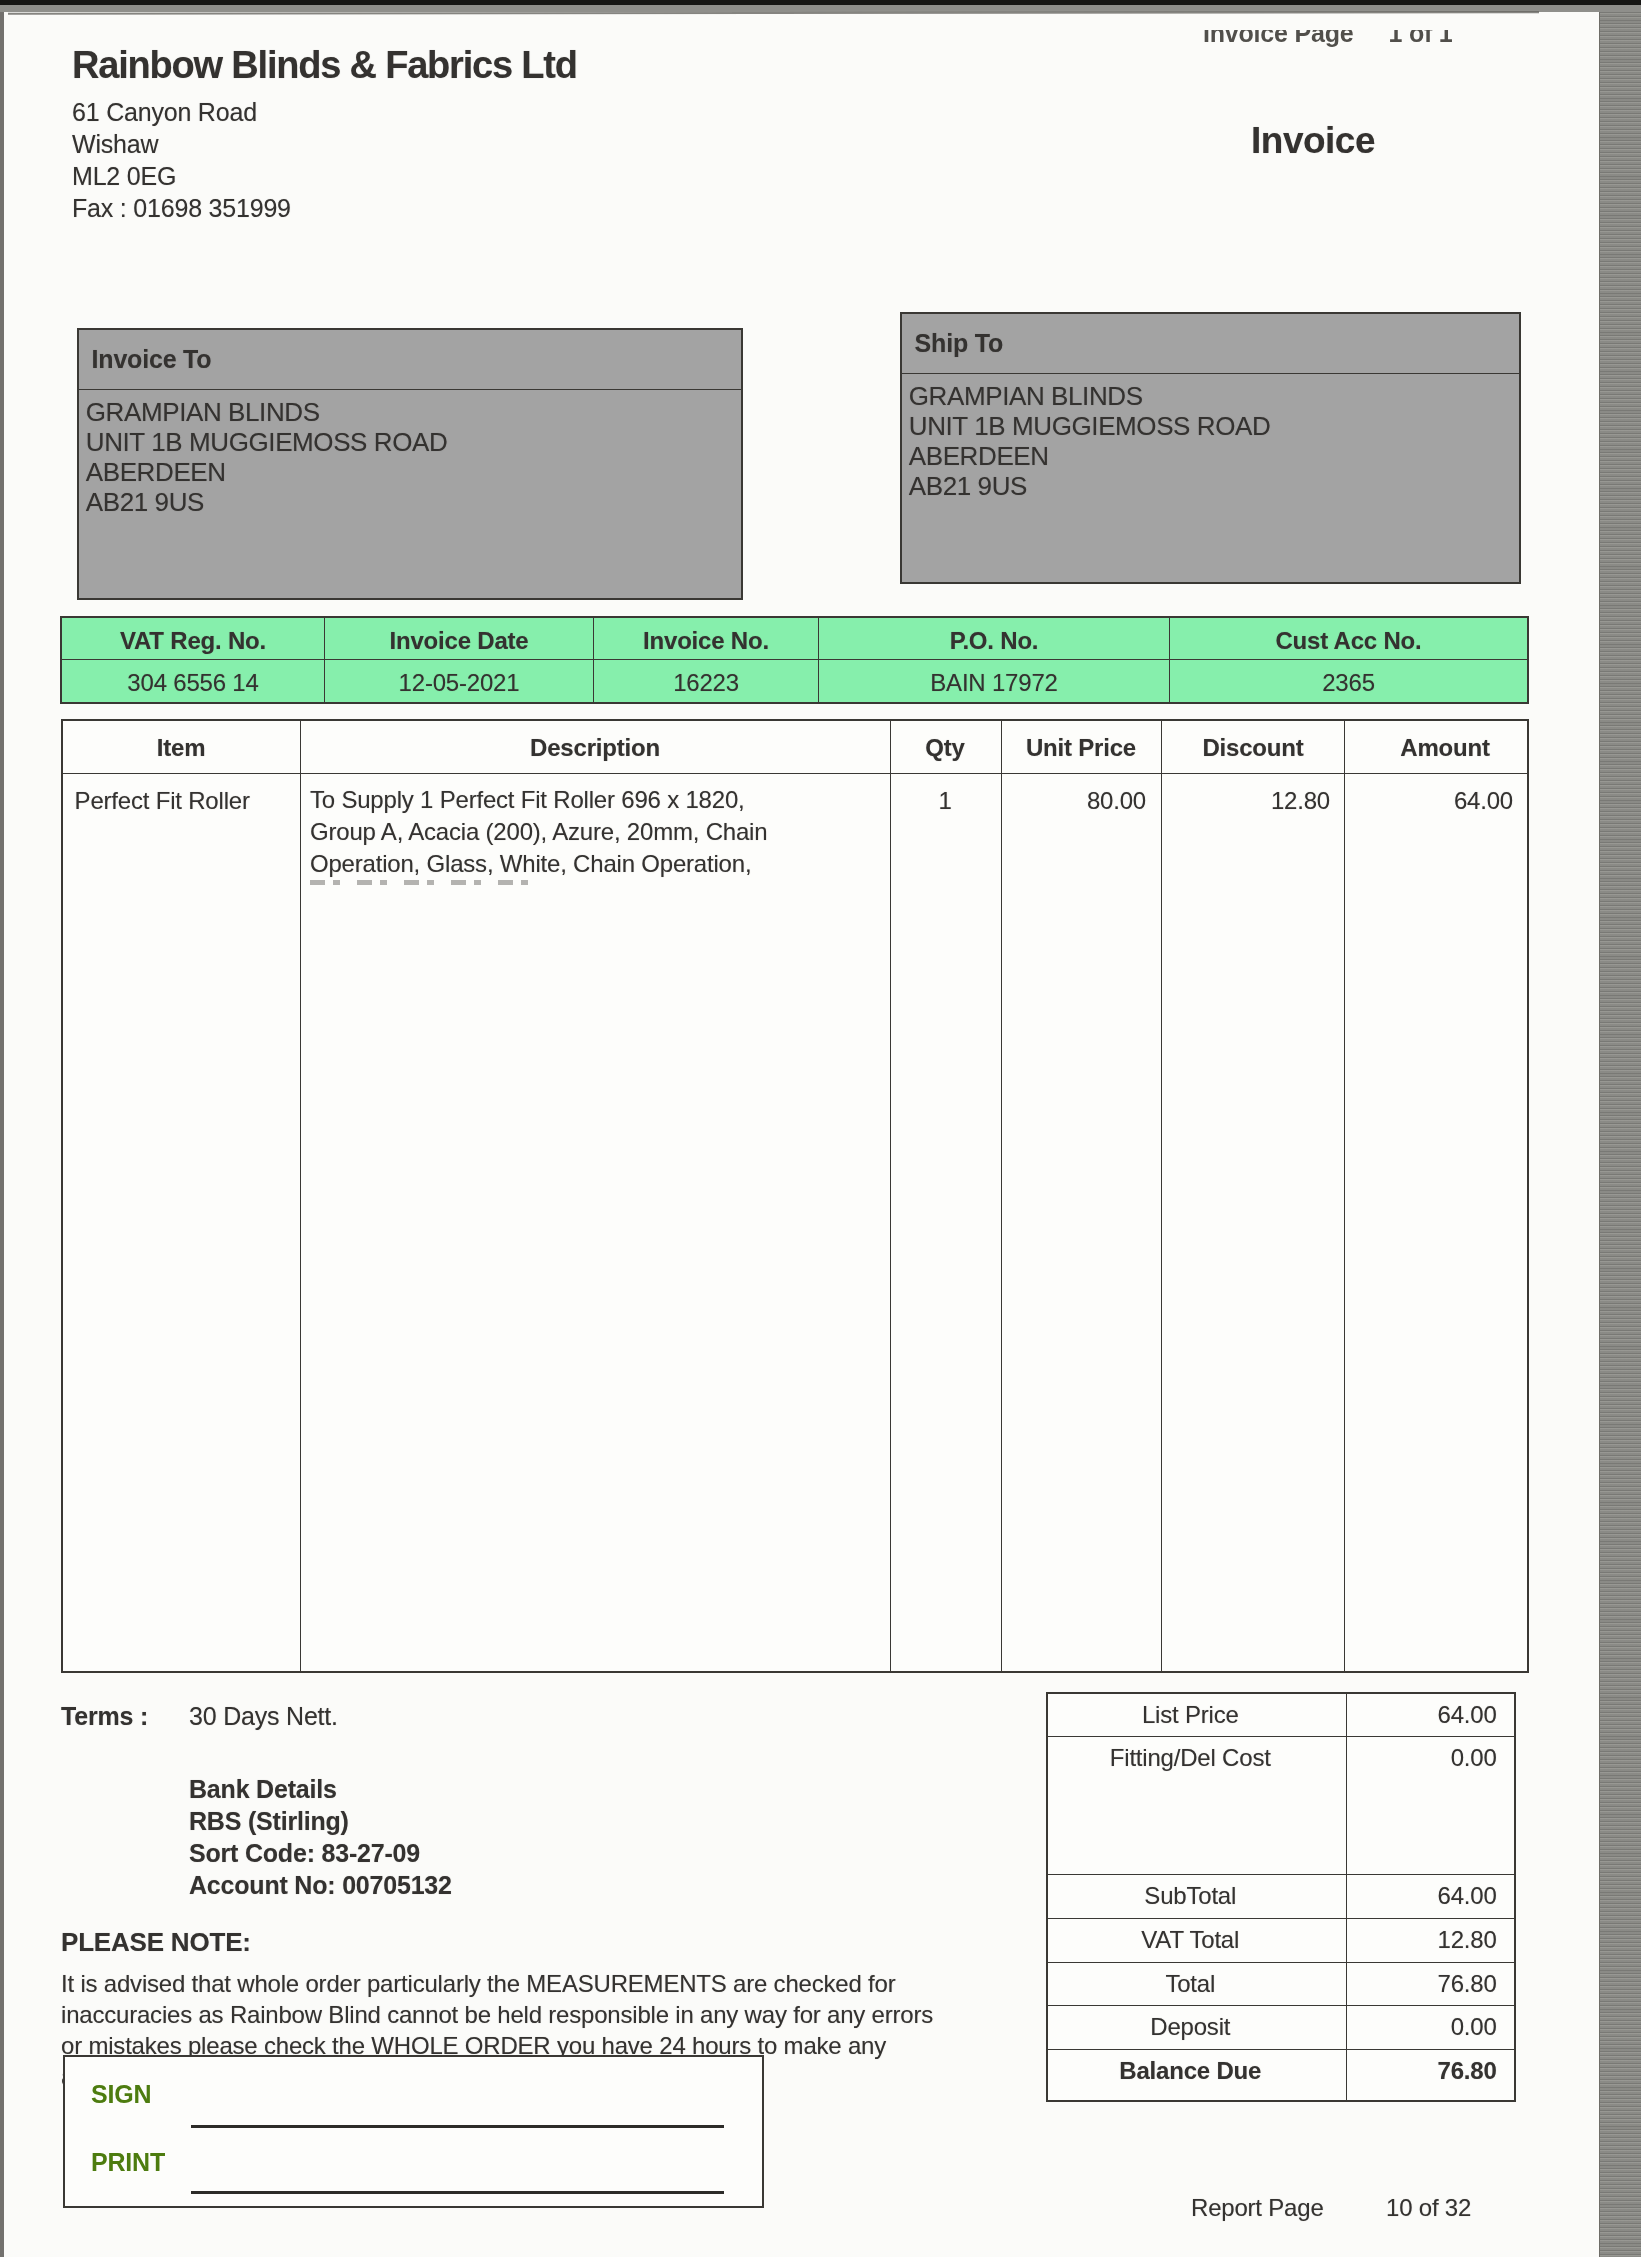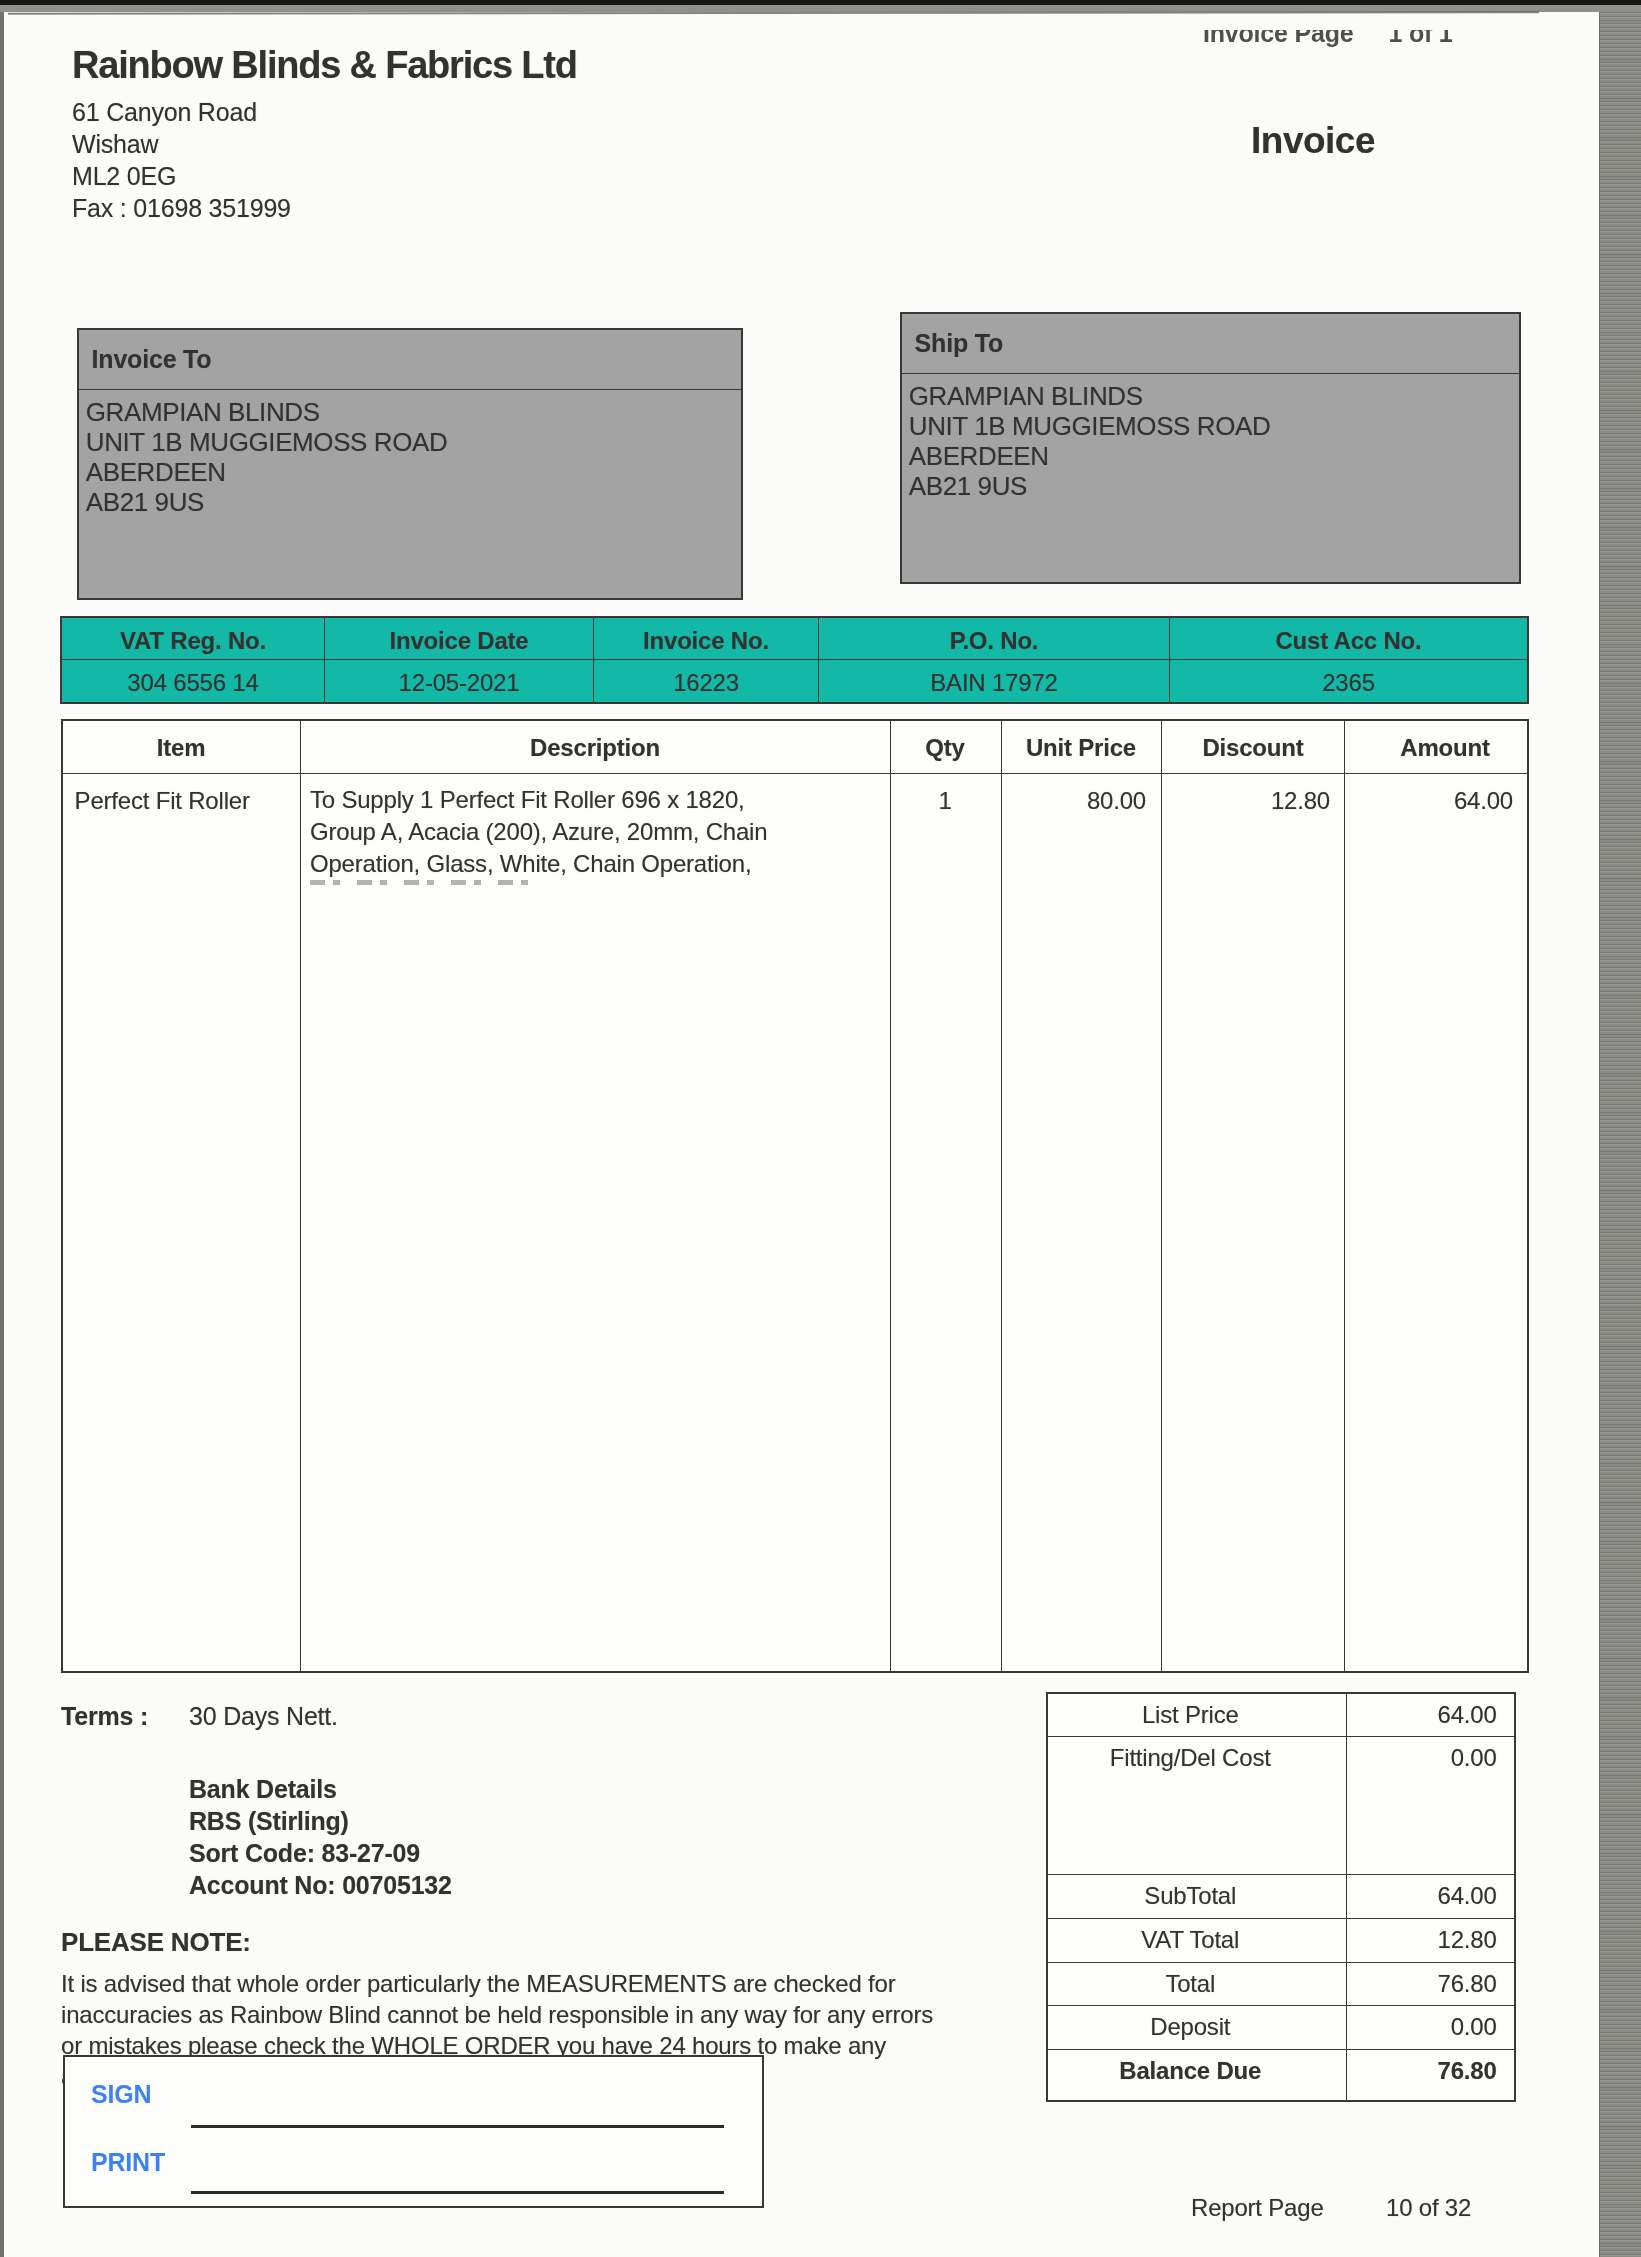--- a/index.html
+++ b/index.html
@@ -34,21 +34,21 @@
   #doc-title{position:absolute;left:1251px;top:120px;font-size:37px;font-weight:bold;letter-spacing:-0.5px}
 
   
   .addr-box{position:absolute;border:2.9px solid #3a3834;background:#a3a3a3}
   #invoice-to{left:77px;top:328px;width:666px;height:272px}
   #ship-to{left:900px;top:312px;width:621px;height:272px}
   .addr-label{height:60px;border-bottom:1.9px solid #3a3834;font-weight:bold;font-size:25px;padding:15.4px 0 0 12.6px}
   .addr-lines{padding:6.8px 0 0 6.8px;font-size:26px;line-height:30px;letter-spacing:-0.4px}
 
   
-  #meta{position:absolute;left:60px;top:616px;width:1469px;border:2.9px solid #3a3834;display:flex;background:#14b8a6}
+  #meta{position:absolute;left:60px;top:616px;width:1469px;border:2.9px solid #3a3834;display:flex;background:#86efac}
   .meta-col{border-right:1.9px solid #3a3834}
   .meta-col:last-child{border-right:none;flex:1}
   .meta-col:nth-child(1){width:263px}
   .meta-col:nth-child(2){width:269px}
   .meta-col:nth-child(3){width:225px}
   .meta-col:nth-child(4){width:351px}
   .meta-col .h{height:42px;border-bottom:1.9px solid #3a3834;text-align:center;font-weight:bold;font-size:24px;padding-top:8.7px}
   .meta-col .v{height:42px;text-align:center;font-size:24px;padding-top:8.7px}
 
   
@@ -79,21 +79,21 @@
   .tot-row:nth-child(4){height:44px}
   .tot-row:nth-child(5){height:43px}
   .tot-row:nth-child(6){height:44px}
   .tot-row:nth-child(7){flex:1}
   .tot-label{width:299px;border-right:1.9px solid #3a3834;text-align:center;padding:6.8px 13.5px 0 0}
   .tot-value{flex:1;text-align:right;padding:6.8px 17.4px 0 0}
   .tot-row:last-child .tot-label,.tot-row:last-child .tot-value{font-weight:bold}
 
   
   #sign-box{position:absolute;left:63px;top:2055px;width:701px;height:153px;border:2.9px solid #3a3834;background:#fdfdfb}
-  #sign-box .lab{position:absolute;left:26px;font-size:25px;font-weight:bold;color:#3b82f6}
+  #sign-box .lab{position:absolute;left:26px;font-size:25px;font-weight:bold;color:#4d7c0f}
   #sign-box .rule{position:absolute;left:126px;width:533px;height:2.9px;background:#2c2b28}
 
   
   #footer-label{position:absolute;left:1191px;top:2194px;font-size:24px}
   #footer-value{position:absolute;left:1386px;top:2194px;font-size:24px}
 </style>
 </head>
 <body>
 
 <div id="band-right"></div>

